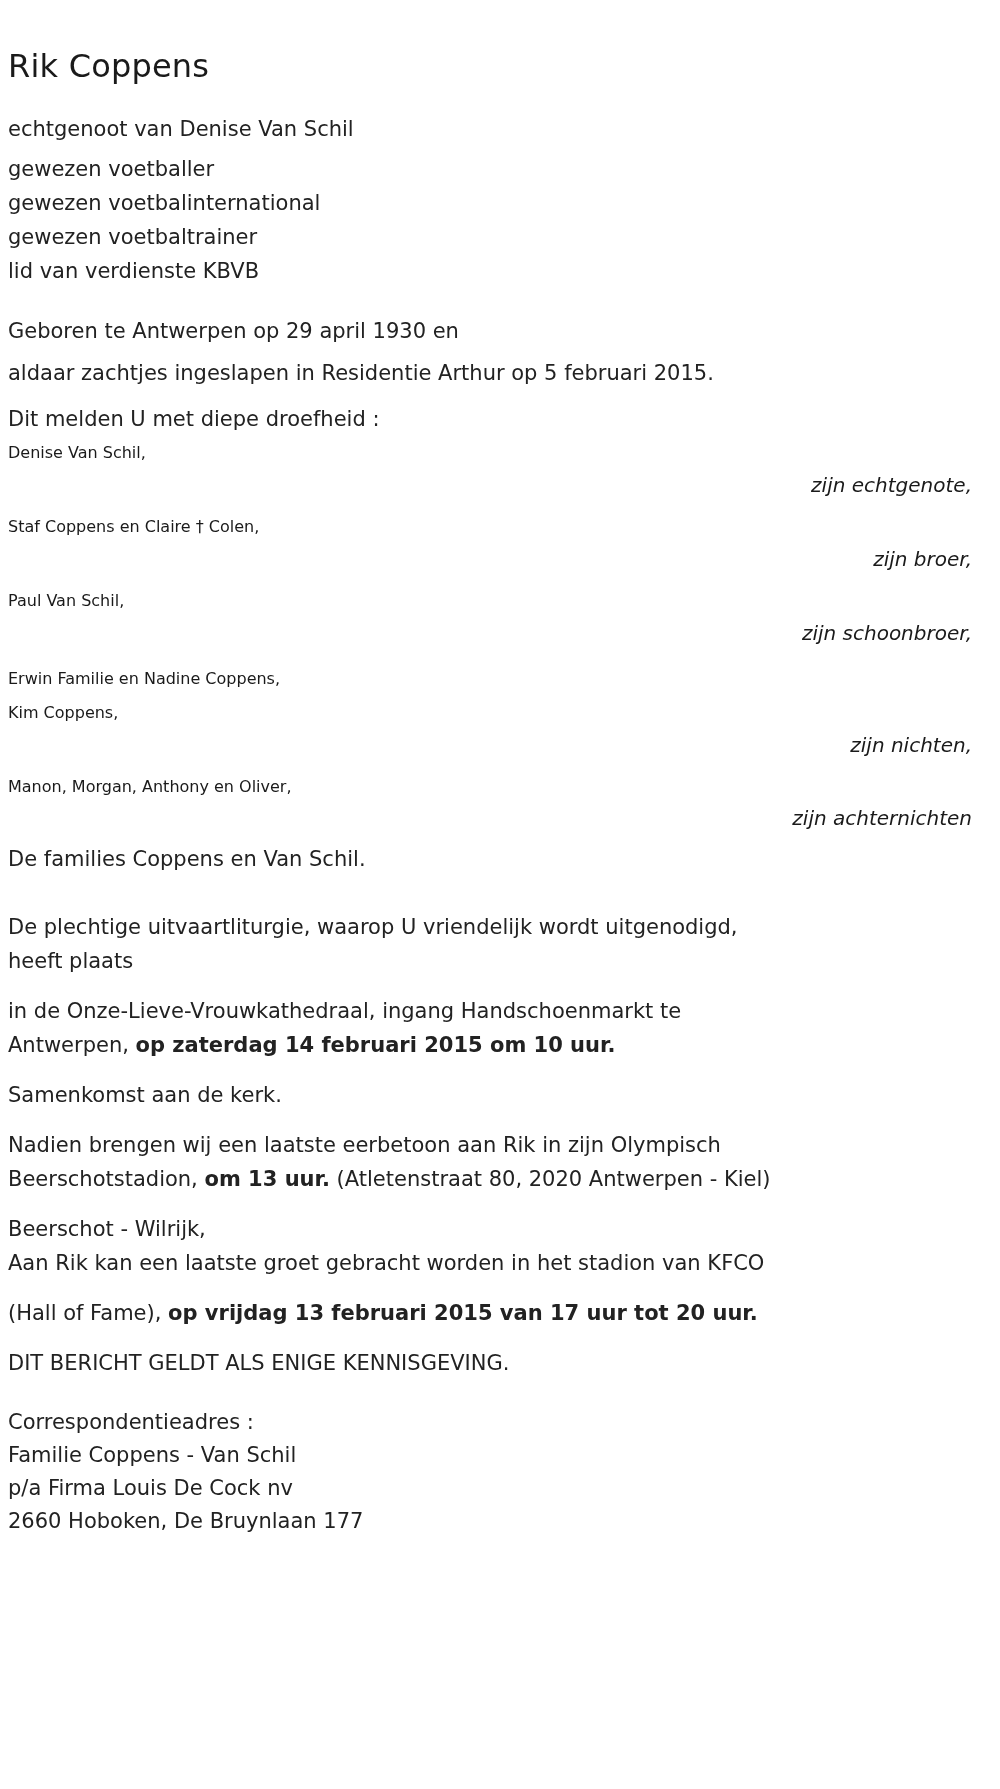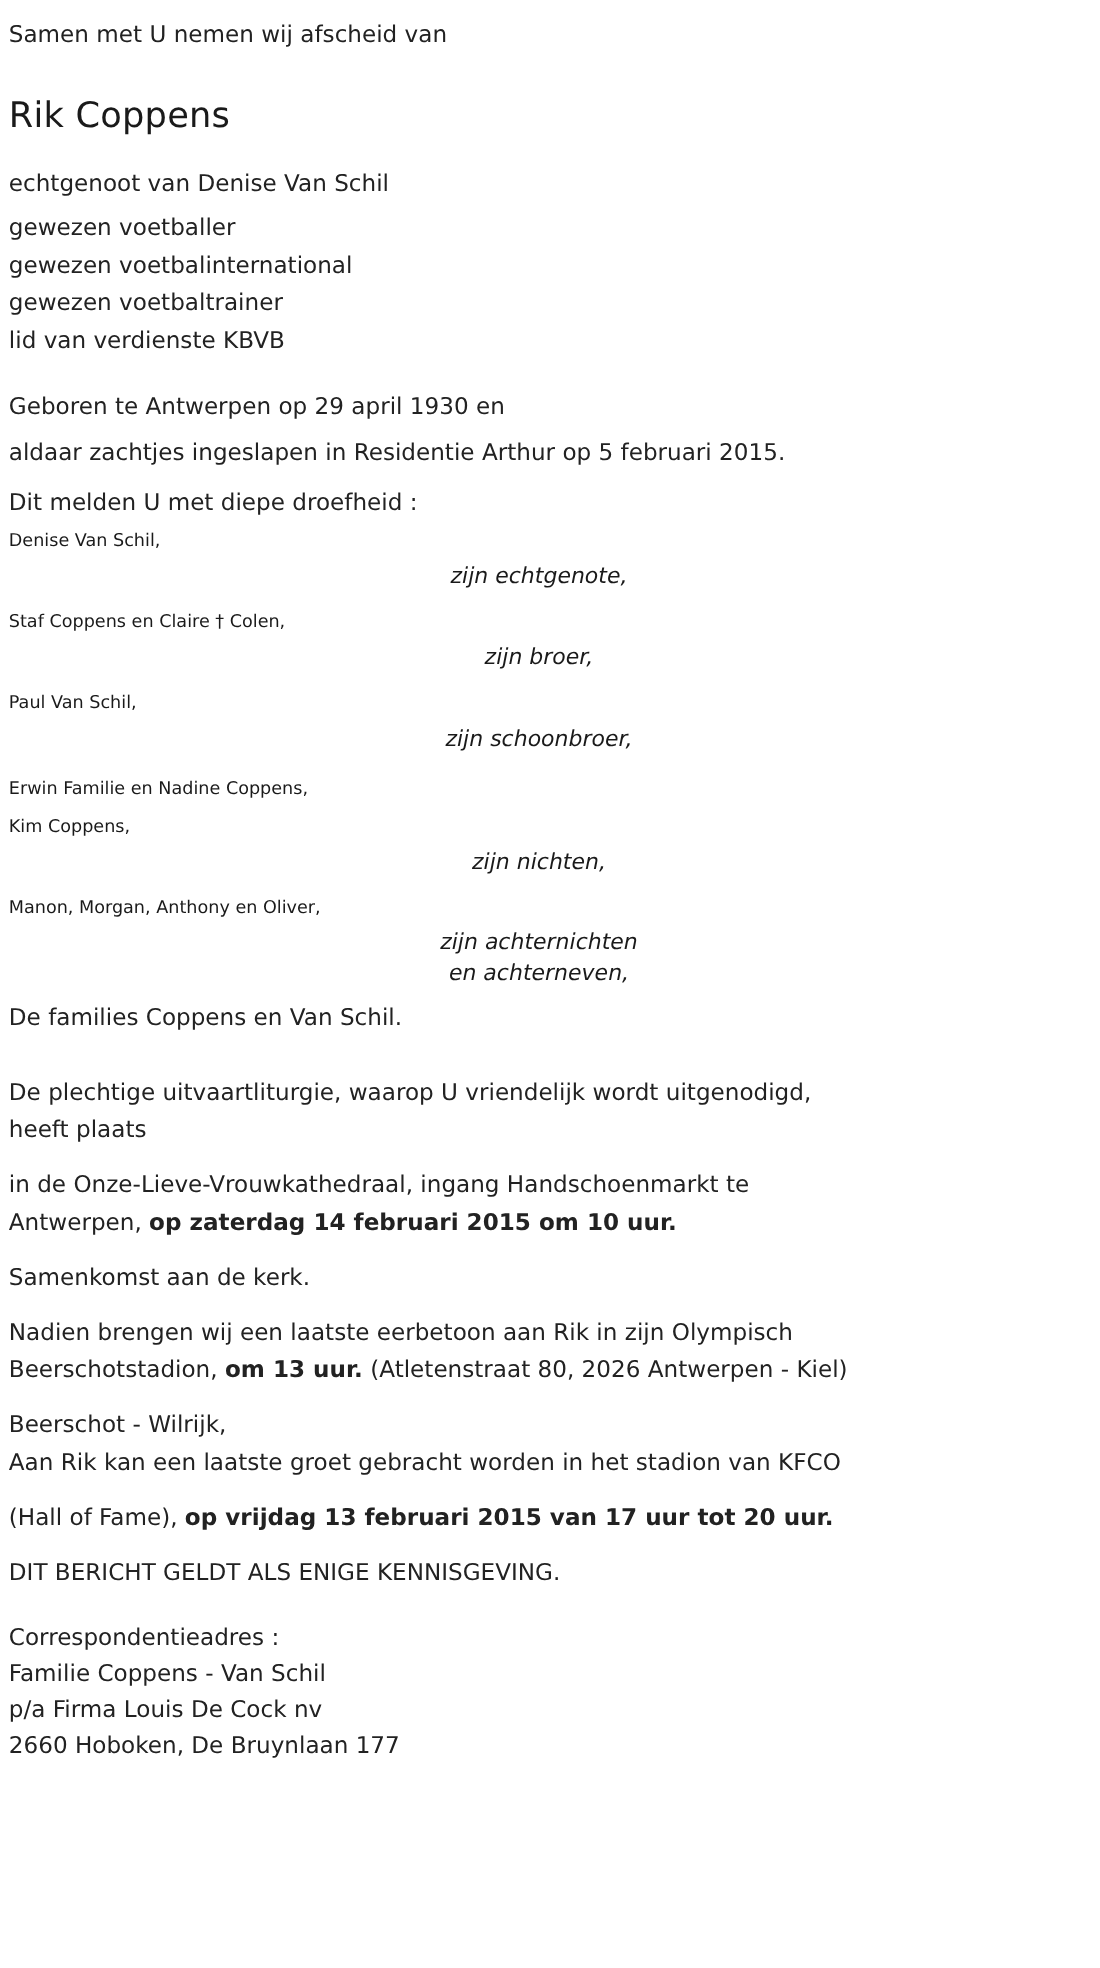--- a/index.html
+++ b/index.html
@@ -55,41 +55,40 @@
   .fam-name {
     font-size: 16px;
     line-height: 34px;
     display: block;
   }
   .fam-rel {
     font-size: 20px;
     line-height: 30px;
     font-style: italic;
     display: block;
-    text-align: center;
+    text-align: right;
     padding-right: 2px;
   }
   .fam-rel.tight { line-height: 28px; }
   .gap8 { height: 10px; }
   .gap14 { height: 14px; }
 
   b, .b { font-weight: bold; }
 
   .para { margin: 0; }
   .para .line { margin: 0; }
   .para + .para { margin-top: 16px; }
 
   .addr .line { line-height: 33px; }
 </style>
 </head>
 <body>
 
 <div class="page">
 
-  <div class="line intro">Samen met U nemen wij afscheid van</div>
 
   <div class="name">Rik Coppens</div>
 
   <div class="spacer-sm"></div>
 
   <div class="block">
     <div class="line">echtgenoot van Denise Van Schil</div>
     <div style="height:6px"></div>
     <div class="line">gewezen voetballer</div>
     <div class="line">gewezen voetbalinternational</div>
@@ -138,21 +137,20 @@
     <div class="fam-row">
       <span class="fam-name">Kim Coppens,</span>
       <span class="fam-rel">zijn nichten,</span>
     </div>
 
     <div class="gap8"></div>
 
     <div class="fam-row">
       <span class="fam-name">Manon, Morgan, Anthony en Oliver,</span>
       <span class="fam-rel tight">zijn achternichten</span>
-      <span class="fam-rel tight">en achterneven,</span>
     </div>
 
     <div class="gap8"></div>
 
     <div class="line">De families Coppens en Van Schil.</div>
   </div>
 
   <div class="spacer-lg"></div>
 
   <div class="para">
@@ -164,21 +162,21 @@
     <div class="line">in de Onze-Lieve-Vrouwkathedraal, ingang Handschoenmarkt te</div>
     <div class="line"><span>Antwerpen, </span><b>op zaterdag 14 februari 2015 om 10 uur.</b></div>
   </div>
 
   <div class="para">
     <div class="line">Samenkomst aan de kerk.</div>
   </div>
 
   <div class="para">
     <div class="line">Nadien brengen wij een laatste eerbetoon aan Rik in zijn Olympisch</div>
-    <div class="line"><span>Beerschotstadion, </span><b>om 13 uur.</b><span> (Atletenstraat 80, 2026 Antwerpen - Kiel)</span></div>
+    <div class="line"><span>Beerschotstadion, </span><b>om 13 uur.</b><span> (Atletenstraat 80, 2020 Antwerpen - Kiel)</span></div>
   </div>
 
   <div class="para">
     <div class="line">Beerschot - Wilrijk,</div>
     <div class="line">Aan Rik kan een laatste groet gebracht worden in het stadion van KFCO</div>
   </div>
 
   <div class="para">
     <div class="line"><span>(Hall of Fame), </span><b>op vrijdag 13 februari 2015 van 17 uur tot 20 uur.</b></div>
   </div>

